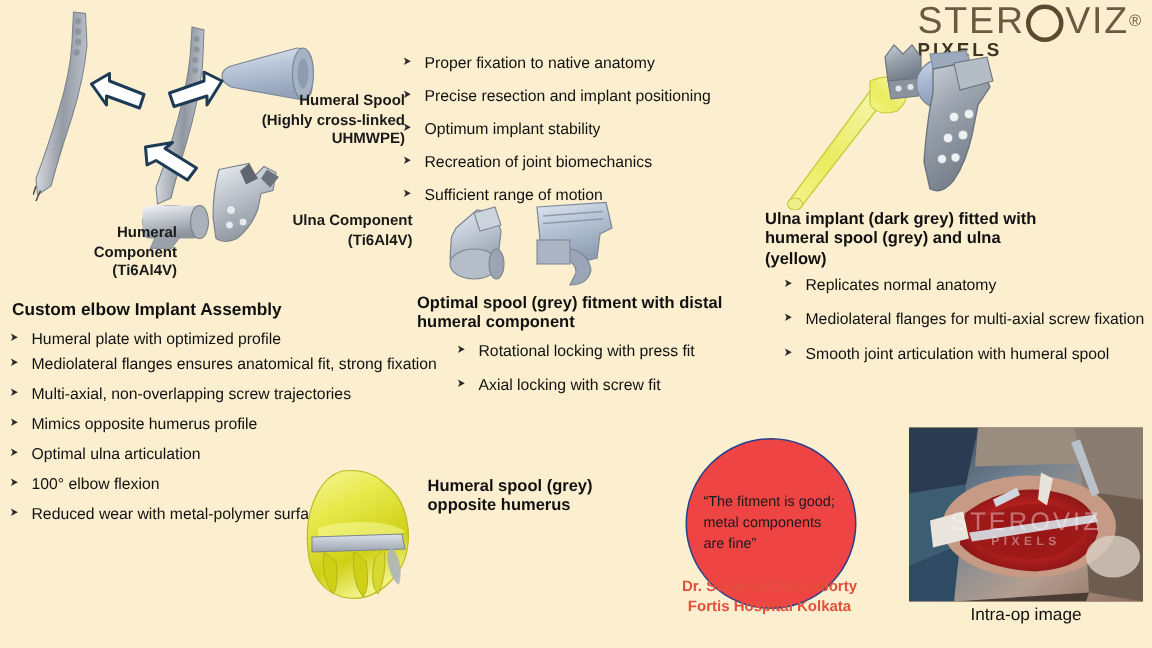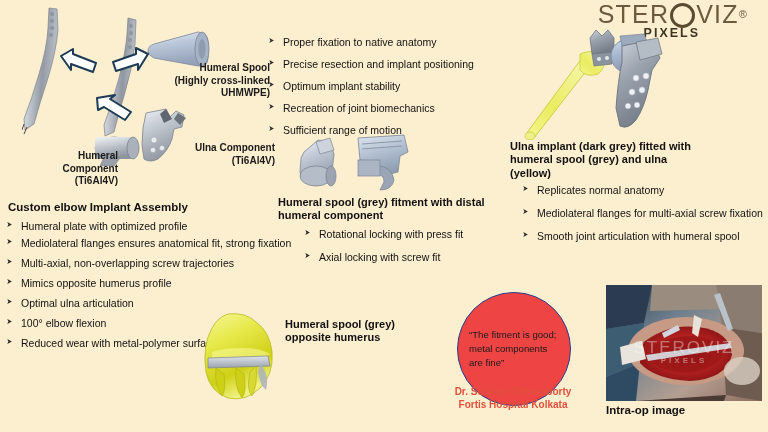--- a/index.html
+++ b/index.html
@@ -7,21 +7,21 @@
     width:768px;height:432px;overflow:hidden;
     background:#FCEFCF;
     font-family:"Liberation Sans", sans-serif;
     color:#1a1a1a;
     position:relative;
   }
   .stage{position:absolute;left:0;top:0;width:768px;height:432px;}
   .abs{position:absolute;}
 
   
-  #logo{ right:20px; top:2px; text-align:center; }
+  #logo{ right:6px; top:2px; text-align:left; }
   .logo-main{
     font-family:"Liberation Sans", sans-serif;
     font-size:25px; letter-spacing:1.2px; color:#6b5a3e;
     line-height:1; white-space:nowrap; font-weight:400;
     display:flex; align-items:center; justify-content:flex-end;
   }
   .logo-o{
     display:inline-block;width:19px;height:19px;border-radius:50%;
     border:3.5px solid #5a4a30;margin:0 1px;position:relative;top:1px;
   }
@@ -63,21 +63,21 @@
     text-align:center;font-size:10px;font-weight:bold;color:#E0503C;
     line-height:1.3;
   }
 
   
   #intraop-photo{
     width:156px;height:116px;overflow:hidden;position:relative;
     background:#5d4038;
   }
   #intraop-caption{
-    font-size:11.5px;font-weight:bold;color:#111;margin-top:3px;
+    text-align:center;font-size:11.5px;font-weight:normal;color:#111;margin-top:3px;
   }
   .wm{
     position:absolute;left:0;right:0;top:46%;
     text-align:center;font-size:17px;letter-spacing:2px;
     color:rgba(250,250,250,.40);
     font-family:"Liberation Sans",sans-serif;
     pointer-events:none;
   }
   .wm small{display:block;font-size:8px;letter-spacing:3px;font-weight:bold;margin-top:-2px;}
 </style>
@@ -255,21 +255,21 @@
       <path d="M20,10 L34,6 L38,18 L24,22 Z" fill="#cdd4de" stroke="#7b8796" stroke-width="0.7"></path>
 
       <path d="M62,6 L108,3 L112,20 L104,24 L102,40 L86,44 L82,30 L64,28 Z" fill="url(#gc2)" stroke="#7b8796" stroke-width="0.8"></path>
       <path d="M66,12 L106,9 M66,17 L106,14" stroke="#8d99ab" stroke-width="1"></path>
       <path d="M84,34 Q96,36 98,48 Q96,58 84,58 L88,50 Q88,42 80,42 Z" fill="#9aa6b8" stroke="#7b8796" stroke-width="0.8"></path>
       <rect x="62" y="28" width="22" height="16" fill="#aab4c3" stroke="#7b8796" stroke-width="0.7"></rect>
     </svg>
   </div>
 
   <div class="abs hdr" style="left:278px;top:196px;width:236px;">
-    <div>Humeral spool (grey) fitment with distal</div>
+    <div>Optimal spool (grey) fitment with distal</div>
     <div>humeral component</div>
   </div>
 
   <ul class="blist abs" style="left:304px;top:228px;width:200px;">
     <li style="margin-bottom:9px;">Rotational locking with press fit</li>
     <li>Axial locking with  screw fit</li>
   </ul>
 
   <div class="abs" style="left:198px;top:312px;width:82px;height:92px;">
     <svg width="82" height="92" viewBox="0 0 82 92">

